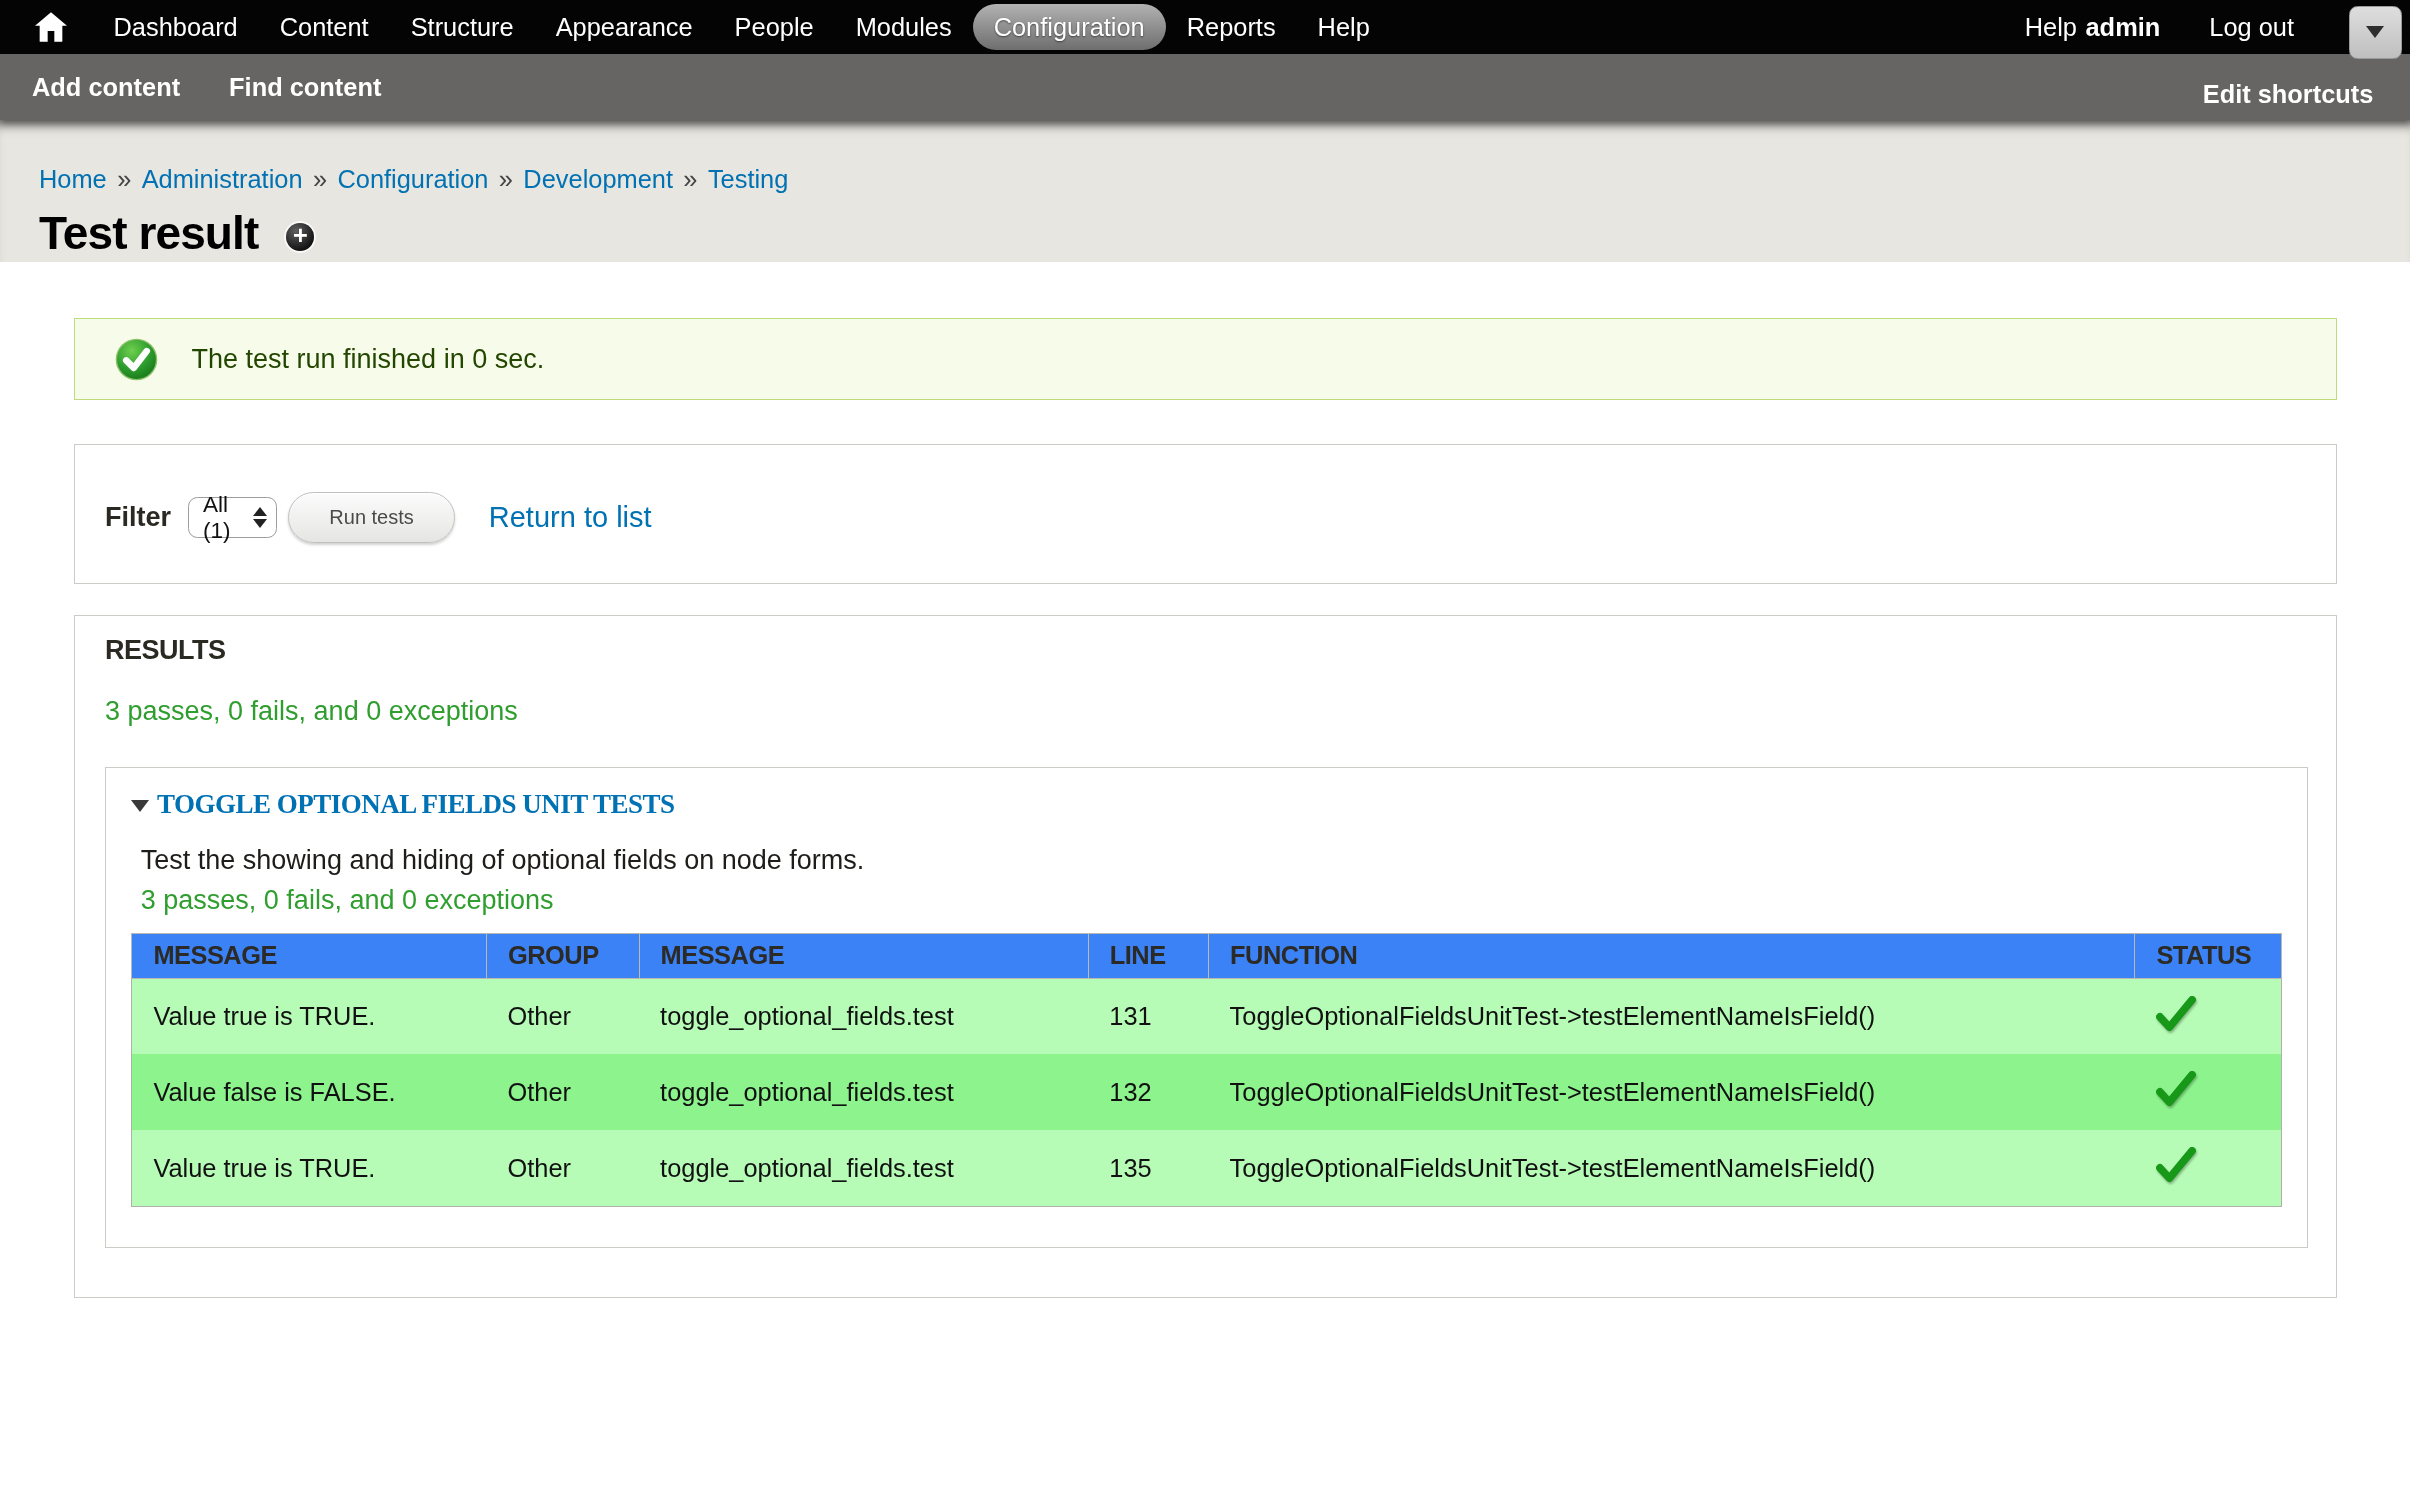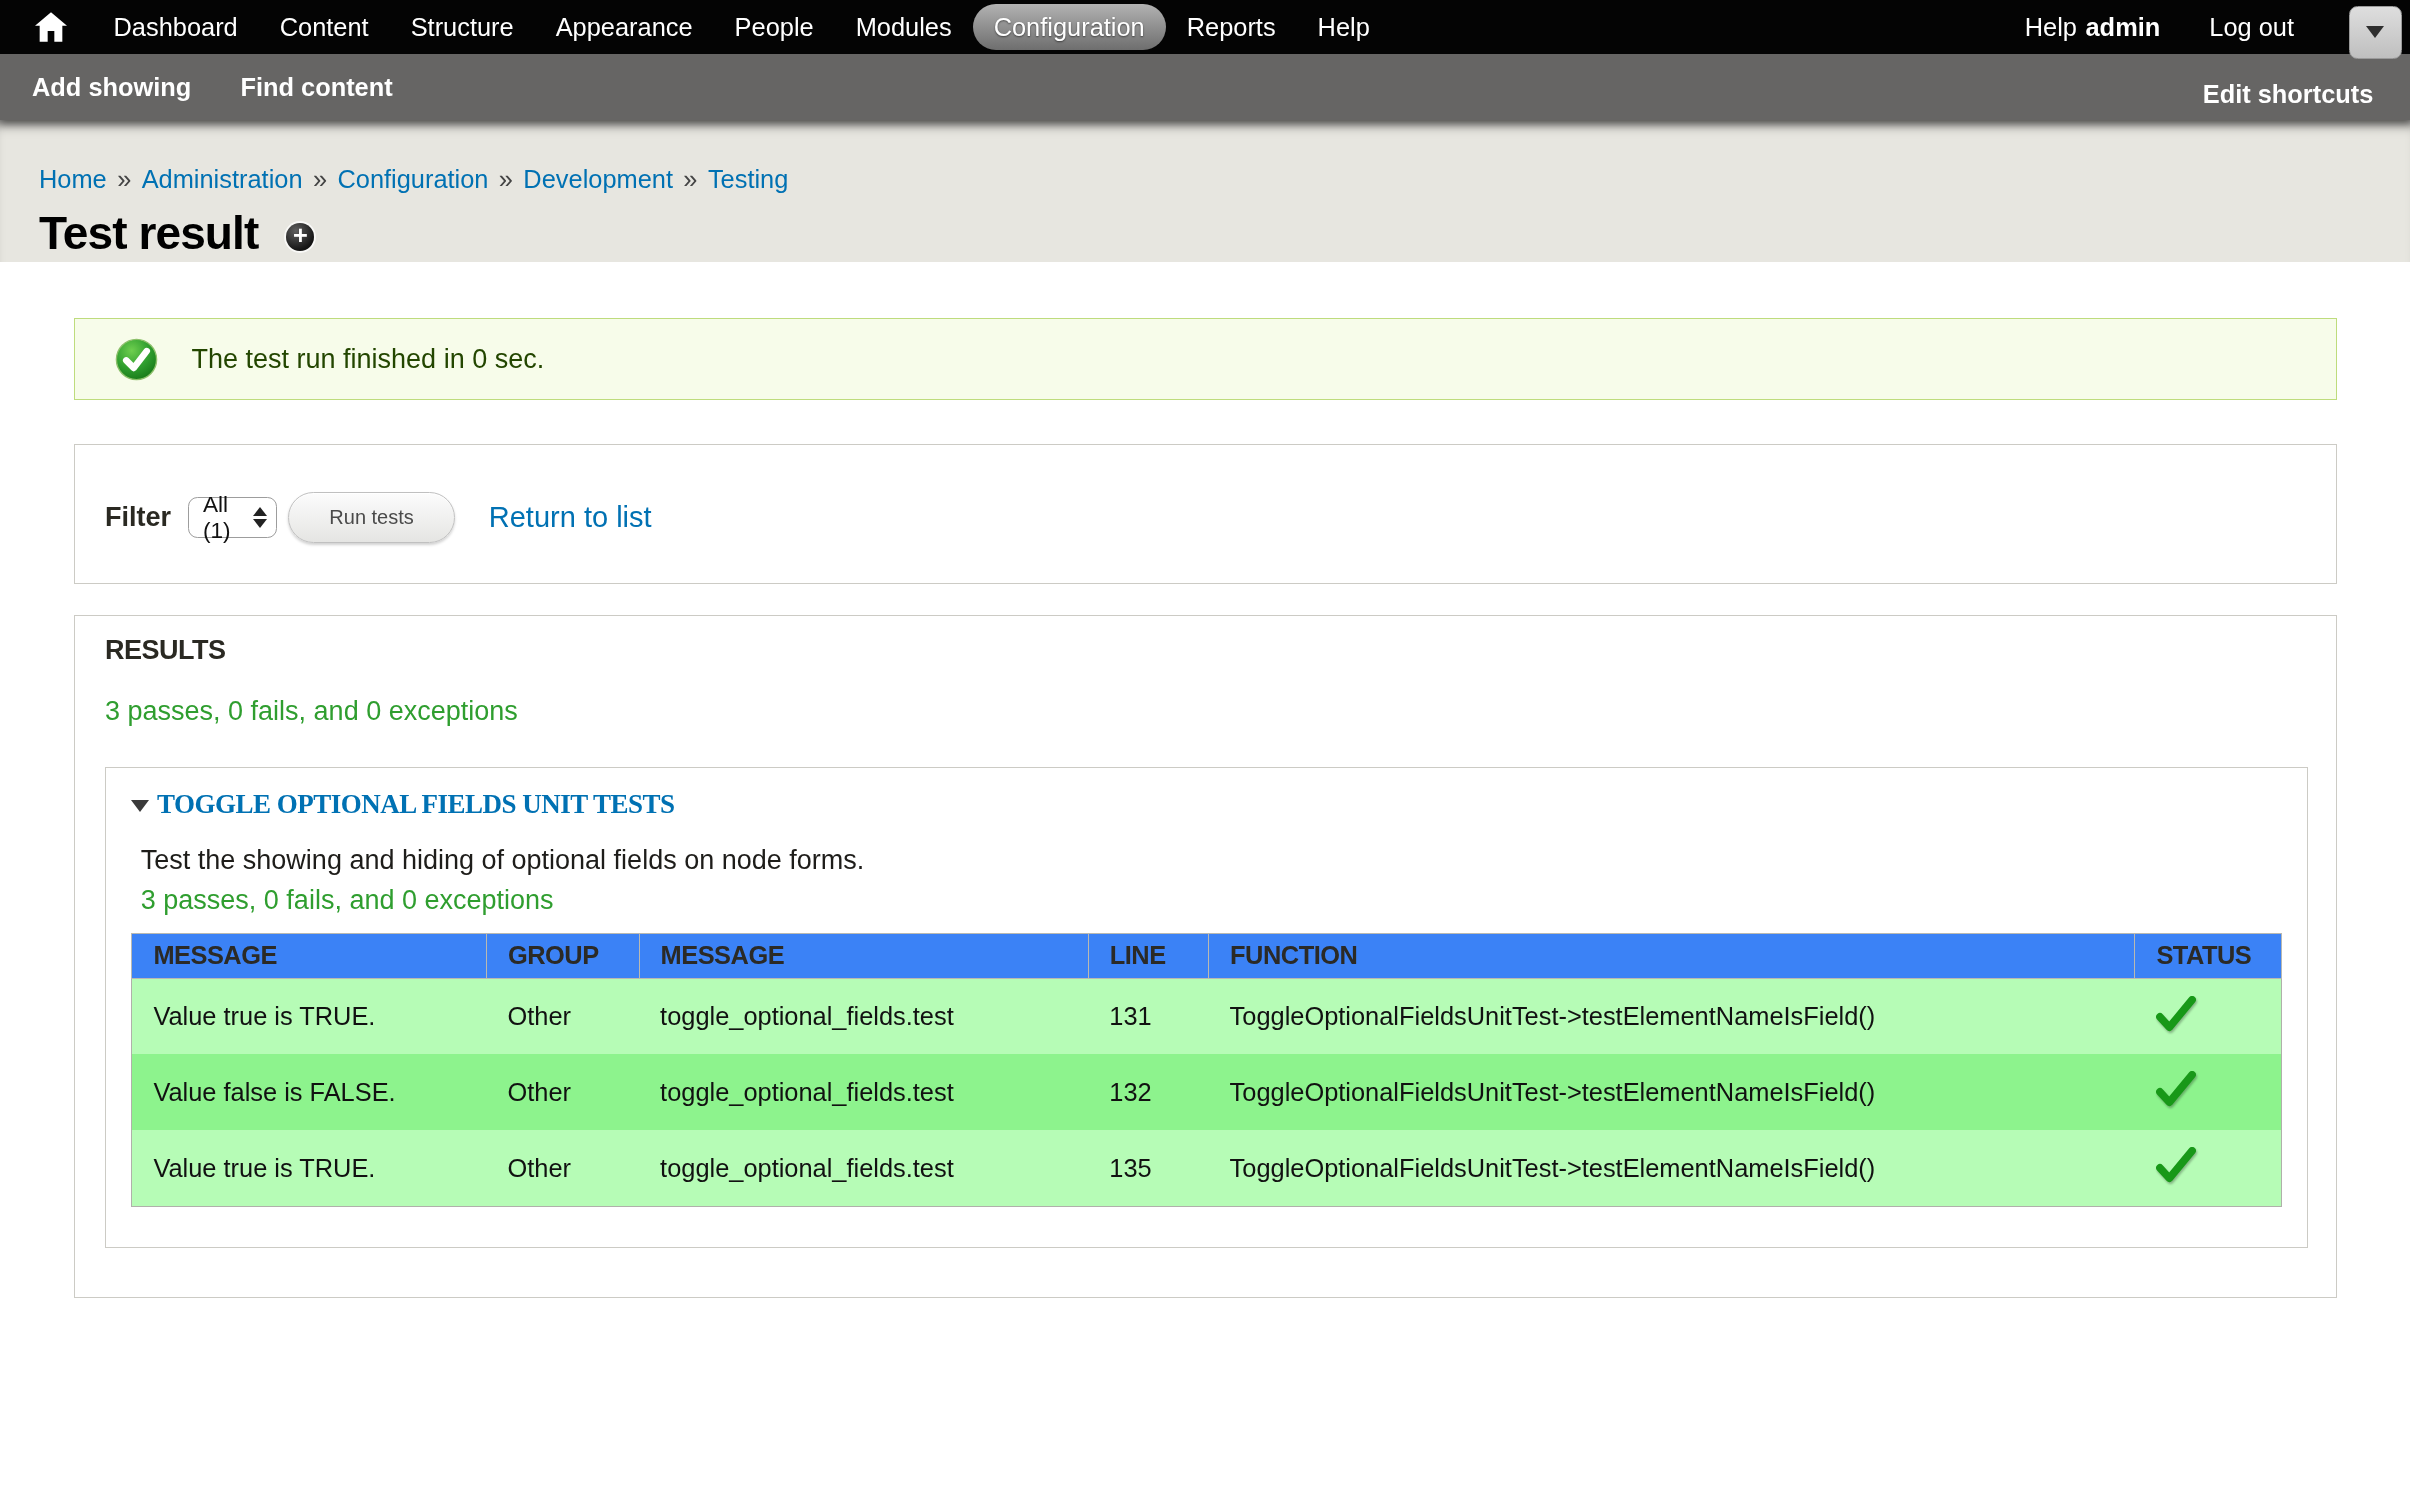--- a/index.html
+++ b/index.html
@@ -161,21 +161,21 @@
   <span class="greeting">
     <span class="hello">Help</span><b>admin</b>
   </span>
   <a class="logout">Log out</a>
   <div class="toolbar-toggle">
     <span class="tri-down"></span>
   </div>
 </div>
 
 <div class="shortcuts">
-  <a class="shortcut-item">Add showing</a>
+  <a class="shortcut-item">Add content</a>
   <a class="shortcut-item">Find content</a>
   <div class="shortcuts-spacer"></div>
   <a class="edit-shortcuts">Edit shortcuts</a>
 </div>
 
 <div class="page-header">
   <div class="breadcrumb">
     <a>Home</a><span class="sep">»</span><a>Administration</a><span class="sep">»</span><a>Configuration</a><span class="sep">»</span><a>Development</a><span class="sep">»</span><a>Testing</a>
   </div>
   <div class="title-row">

